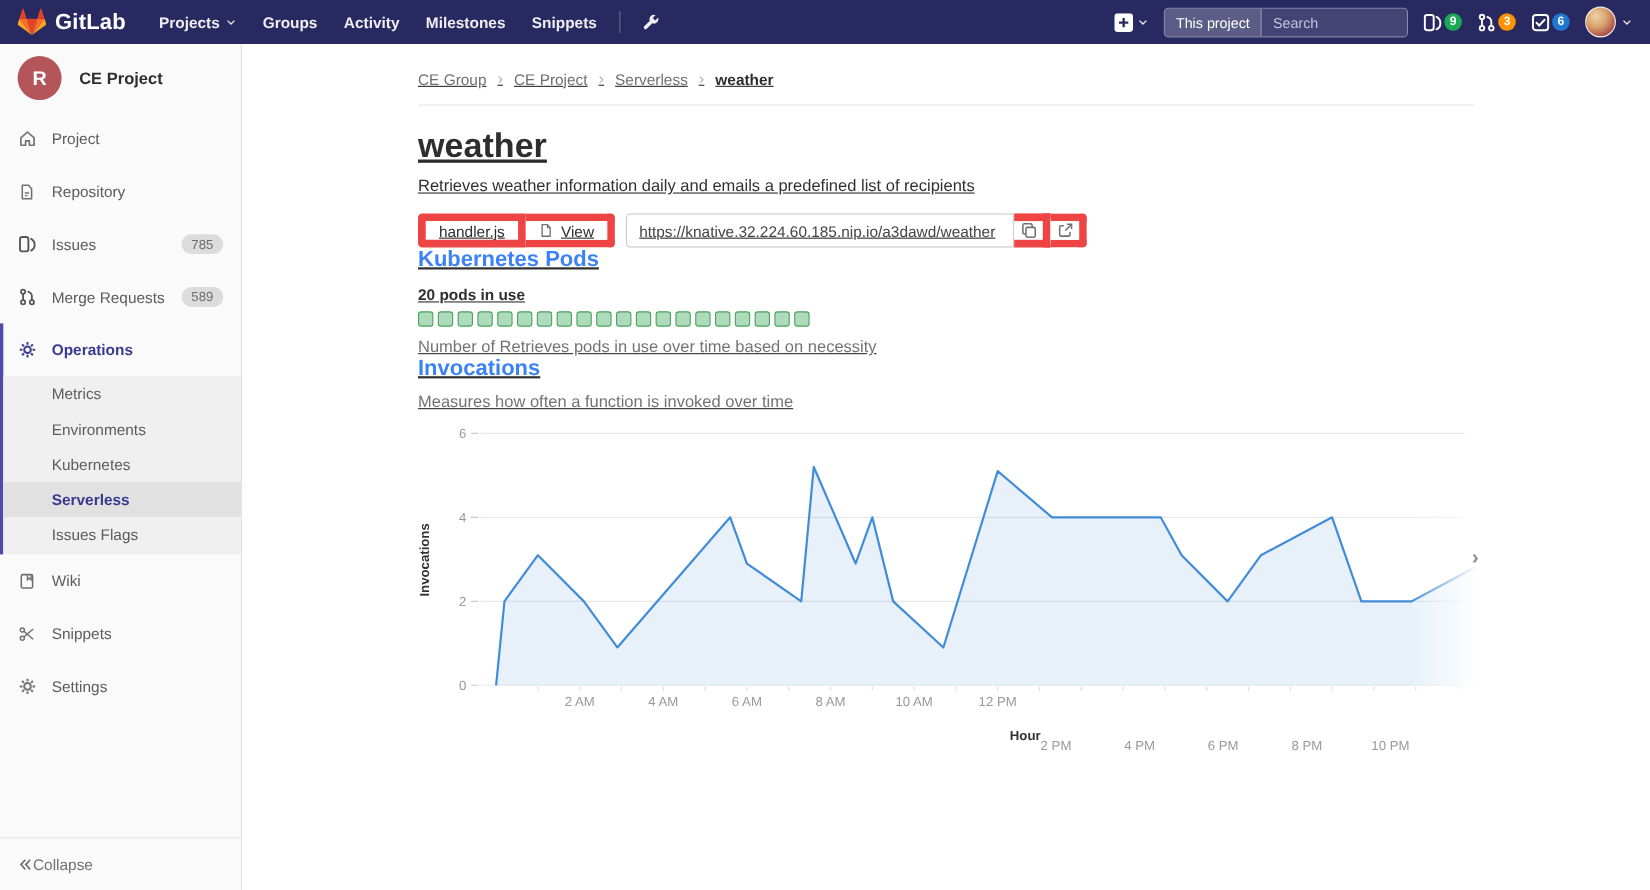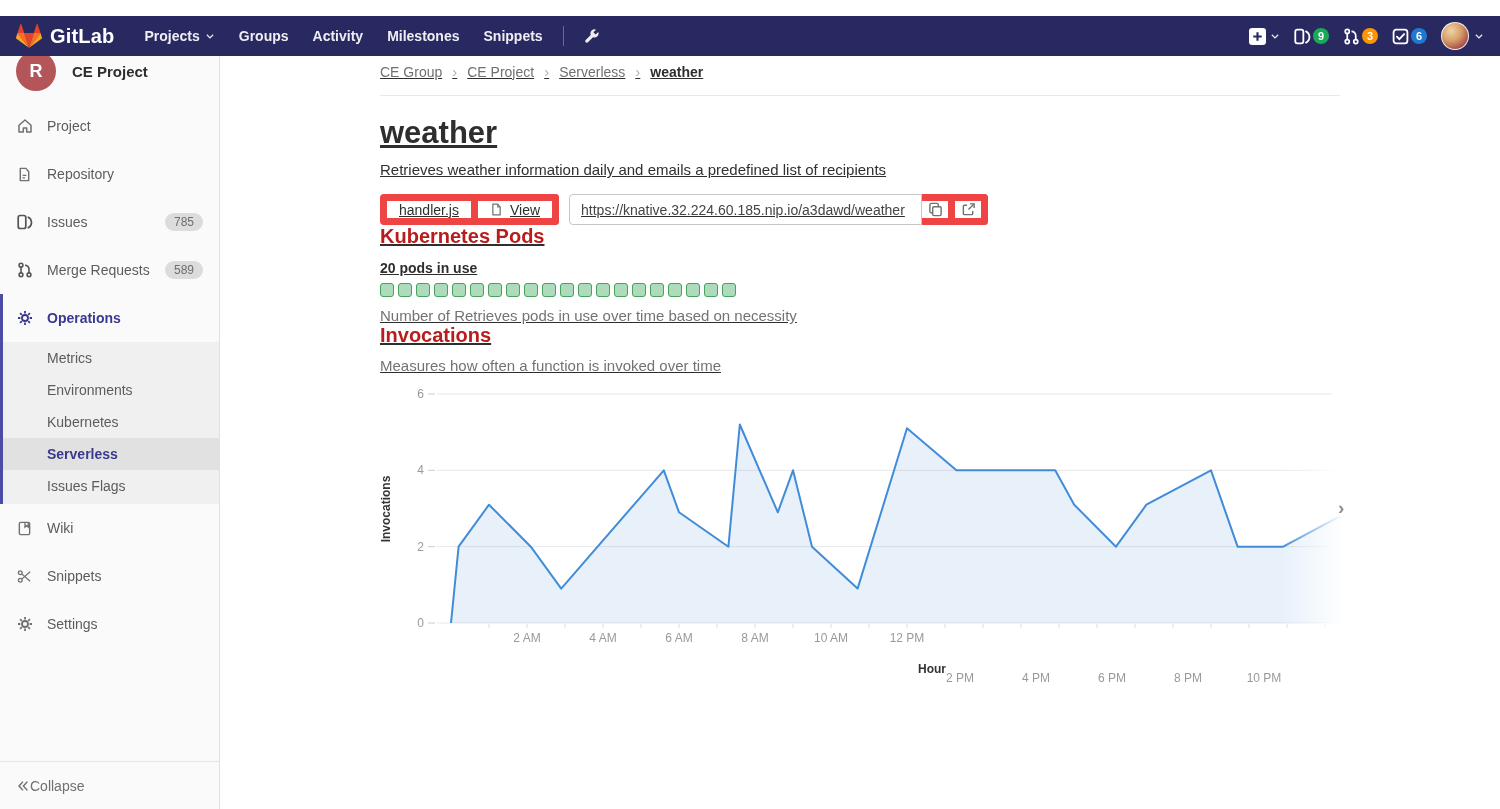--- a/index.html
+++ b/index.html
@@ -5,21 +5,21 @@
   * { box-sizing: border-box; }
   html,body { margin:0; padding:0; }
   body {
     width:1500px; height:809px; position:relative; overflow:hidden;
     font-family:"Liberation Sans", sans-serif; background:#fff; color:#2e2e2e;
   }
   svg { display:block; }
 
   
   .topbar {
-    position:absolute; top:16px; left:0; width:1500px; height:40px;
+    position:absolute; top:0; left:0; width:1500px; height:40px;
     background:#292961; display:flex; align-items:center; z-index:20; padding:0 16px;
   }
   .logo { display:flex; align-items:center; gap:8px; cursor:pointer; margin-right:18px; }
   .logo-text { color:#fff; font-size:20px; font-weight:600; letter-spacing:.2px; }
   .top-nav { display:flex; align-items:center; }
   .top-nav-item {
     color:rgba(255,255,255,.92); font-size:14px; font-weight:600;
     padding:0 12px; height:40px; display:flex; align-items:center; gap:5px; cursor:pointer;
   }
   .top-sep { width:1px; height:20px; background:rgba(255,255,255,.3); margin:0 8px; }
@@ -111,21 +111,21 @@
   }
   .btn-group > *:first-child { border-radius:4px 0 0 4px; }
   .btn-group > * + * { border-left:none; }
   .btn-group > *:last-child { border-radius:0 4px 4px 0; }
   .url-input {
     border:1px solid #c6c6c6; background:#fff; height:31px; width:353px; padding:0 11px;
     font-size:14px; color:#444; font-family:"Liberation Sans", sans-serif; outline:none;
     border-radius:4px 0 0 4px;
   }
   .icon-btn { width:33px; padding:0; justify-content:center; }
-  h2.section-h { font-size:20px; font-weight:700; color:#b91c1c; line-height:1.15; margin:0; }
+  h2.section-h { font-size:20px; font-weight:700; color:#3b82f6; line-height:1.15; margin:0; }
   .h-pods { margin-top:36px; }
   .pods-count { margin-top:12px; font-size:14px; font-weight:700; color:#2e2e2e; }
   .pods-squares { margin-top:7px; display:flex; gap:4px; }
   .pod-sq { width:14px; height:14px; border-radius:3px; background:#aedbbb; border:1px solid #4aa35c; }
   .section-caption { margin-top:10px; font-size:15px; color:#737373; }
   .h-inv { margin-top:33px; }
   .chart-wrap { position:relative; margin-top:8px; width:980px; height:312px; }
   .chart-arrow {
     position:absolute; left:958px; top:116px; color:#8f8f8f; font-size:19px; font-weight:700; cursor:pointer;
     line-height:1;
@@ -175,20 +175,27 @@
     <div class="plus-group">
       <svg width="17" height="17" viewBox="0 0 16 16">
           <rect x="0" y="0" width="16" height="16" rx="3" fill="#fff"></rect>
           <path d="M8 4v8M4 8h8" stroke="#292961" stroke-width="2"></path>
         </svg>
       <svg width="10" height="10" viewBox="0 0 16 16">
           <path d="m3 6 5 5 5-5" fill="none" stroke="rgba(255,255,255,.9)" stroke-width="2"></path>
         </svg>
     </div>
 
+    <div class="search-box">
+      <span class="search-scope">This project</span>
+      <span class="search-input-wrap">
+        <input class="search-input" placeholder="Search" style="">
+
+      </span>
+    </div>
 
     <span class="icon-badge">
       <svg width="17" height="17" viewBox="0 0 16 16">
           <rect x="1.2" y="1.5" width="7.6" height="13" rx="2" fill="none" stroke="#fff" stroke-width="1.7"></rect>
           <path d="M11.3 3.2c1.9 1 3.2 3 3.2 5.3s-1.3 4.3-3.2 5.3" fill="none" stroke="#fff" stroke-width="1.7" stroke-linecap="round"></path>
         </svg>
       <span class="badge badge-green">9</span>
     </span>
 
     <span class="icon-badge">

